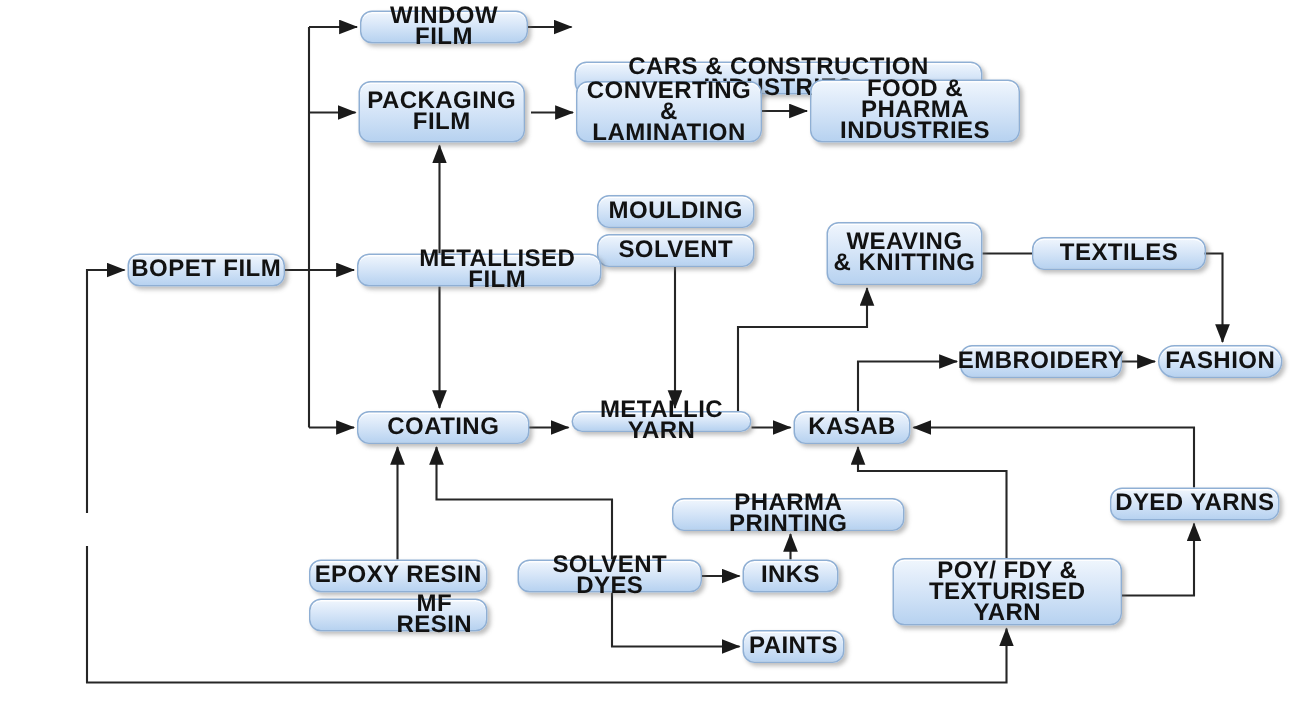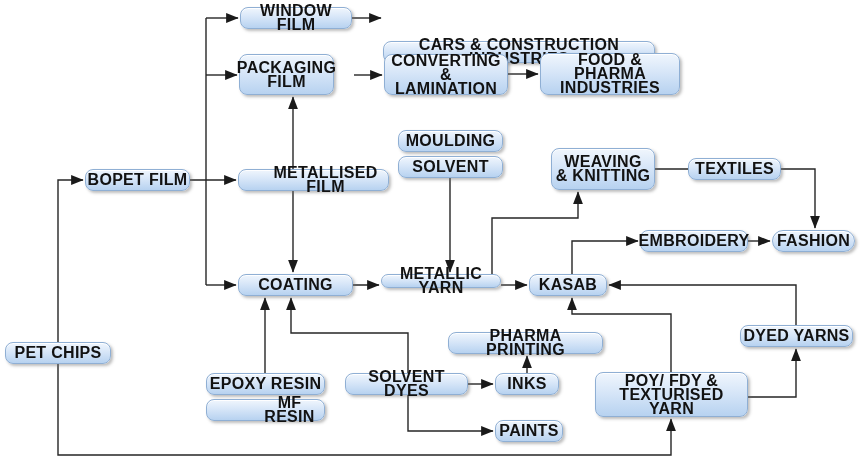--- a/index.html
+++ b/index.html
@@ -53,40 +53,39 @@
       <polyline points="671,372 671,314 572,314 572,298" marker-end="url(#arw)"></polyline>
       <polyline points="265,373 265,298" marker-end="url(#arw)"></polyline>
       <polyline points="408,373 408,333 291,333 291,298" marker-end="url(#arw)"></polyline>
       <polyline points="468,384 493,384" marker-end="url(#arw)"></polyline>
       <polyline points="527,373 527,356" marker-end="url(#arw)"></polyline>
       <polyline points="408,395 408,431 493,431" marker-end="url(#arw)"></polyline>
       <polyline points="58,364 58,455 671,455 671,419" marker-end="url(#arw)"></polyline>
     </svg>
 <div class="node" style="left: 240px; top: 7px; width: 112px; height: 22px;">WINDOW FILM</div>
     <div class="node" style="left: 383px; top: 7px; width: 272px; height: 22px; margin-top: 34px;">CARS &amp; CONSTRUCTION INDUSTRIES</div>
-    <div class="node" style="left: 239px; top: 54px; width: 95px; height: 41px;">PACKAGING
+    <div class="node" style="left: 239px; top: 54px; width: 111px; height: 41px;">PACKAGING
 FILM</div>
     <div class="node" style="left: 384px; top: 54px; width: 124px; height: 41px;">CONVERTING &amp;
 LAMINATION</div>
     <div class="node" style="left: 540px; top: 53px; width: 140px; height: 42px;">FOOD &amp; PHARMA
 INDUSTRIES</div>
     <div class="node" style="left: 398px; top: 130px; width: 105px; height: 22px;">MOULDING</div>
     <div class="node" style="left: 398px; top: 156px; width: 105px; height: 22px;">SOLVENT</div>
     <div class="node" style="left: 551px; top: 148px; width: 104px; height: 42px;">WEAVING
 &amp; KNITTING</div>
-    <div class="node" style="left: 688px; top: 158px; width: 93px; height: 22px;">TEXTILES</div>
+    <div class="node" style="left: 688px; top: 158px; width: 116px; height: 22px;">TEXTILES</div>
     <div class="node" style="left: 85px; top: 169px; width: 105px; height: 22px;">BOPET FILM</div>
-    <div class="node" style="left: 238px; top: 169px; width: 151px; height: 22px; padding-left: 24px;">METALLISED FILM</div>
+    <div class="node" style="left: 238px; top: 169px; width: 163px; height: 22px; padding-left: 24px;">METALLISED FILM</div>
     <div class="node" style="left: 640px; top: 230px; width: 108px; height: 22px;">EMBROIDERY</div>
     <div class="node" style="left: 772px; top: 230px; width: 83px; height: 22px; border-radius: 11px;">FASHION</div>
     <div class="node" style="left: 238px; top: 274px; width: 115px; height: 22px;">COATING</div>
     <div class="node" style="left: 381px; top: 274px; width: 120px; height: 14px;">METALLIC YARN</div>
     <div class="node" style="left: 529px; top: 274px; width: 78px; height: 22px;">KASAB</div>
     <div class="node" style="left: 448px; top: 332px; width: 155px; height: 22px;">PHARMA PRINTING</div>
-    <div class="node" style="left: 5px; top: 342px; width: 106px; height: 22px;">PET CHIPS</div>
     <div class="node" style="left: 740px; top: 325px; width: 113px; height: 22px;">DYED YARNS</div>
     <div class="node" style="left: 206px; top: 373px; width: 119px; height: 22px;">EPOXY RESIN</div>
     <div class="node" style="left: 206px; top: 399px; width: 119px; height: 22px; padding-left: 48px;">MF RESIN</div>
     <div class="node" style="left: 345px; top: 373px; width: 123px; height: 22px;">SOLVENT DYES</div>
     <div class="node" style="left: 495px; top: 373px; width: 64px; height: 22px;">INKS</div>
     <div class="node" style="left: 595px; top: 372px; width: 153px; height: 45px;">POY/ FDY &amp;
 TEXTURISED YARN</div>
     <div class="node" style="left: 495px; top: 420px; width: 68px; height: 22px;">PAINTS</div>
   </div>
 

